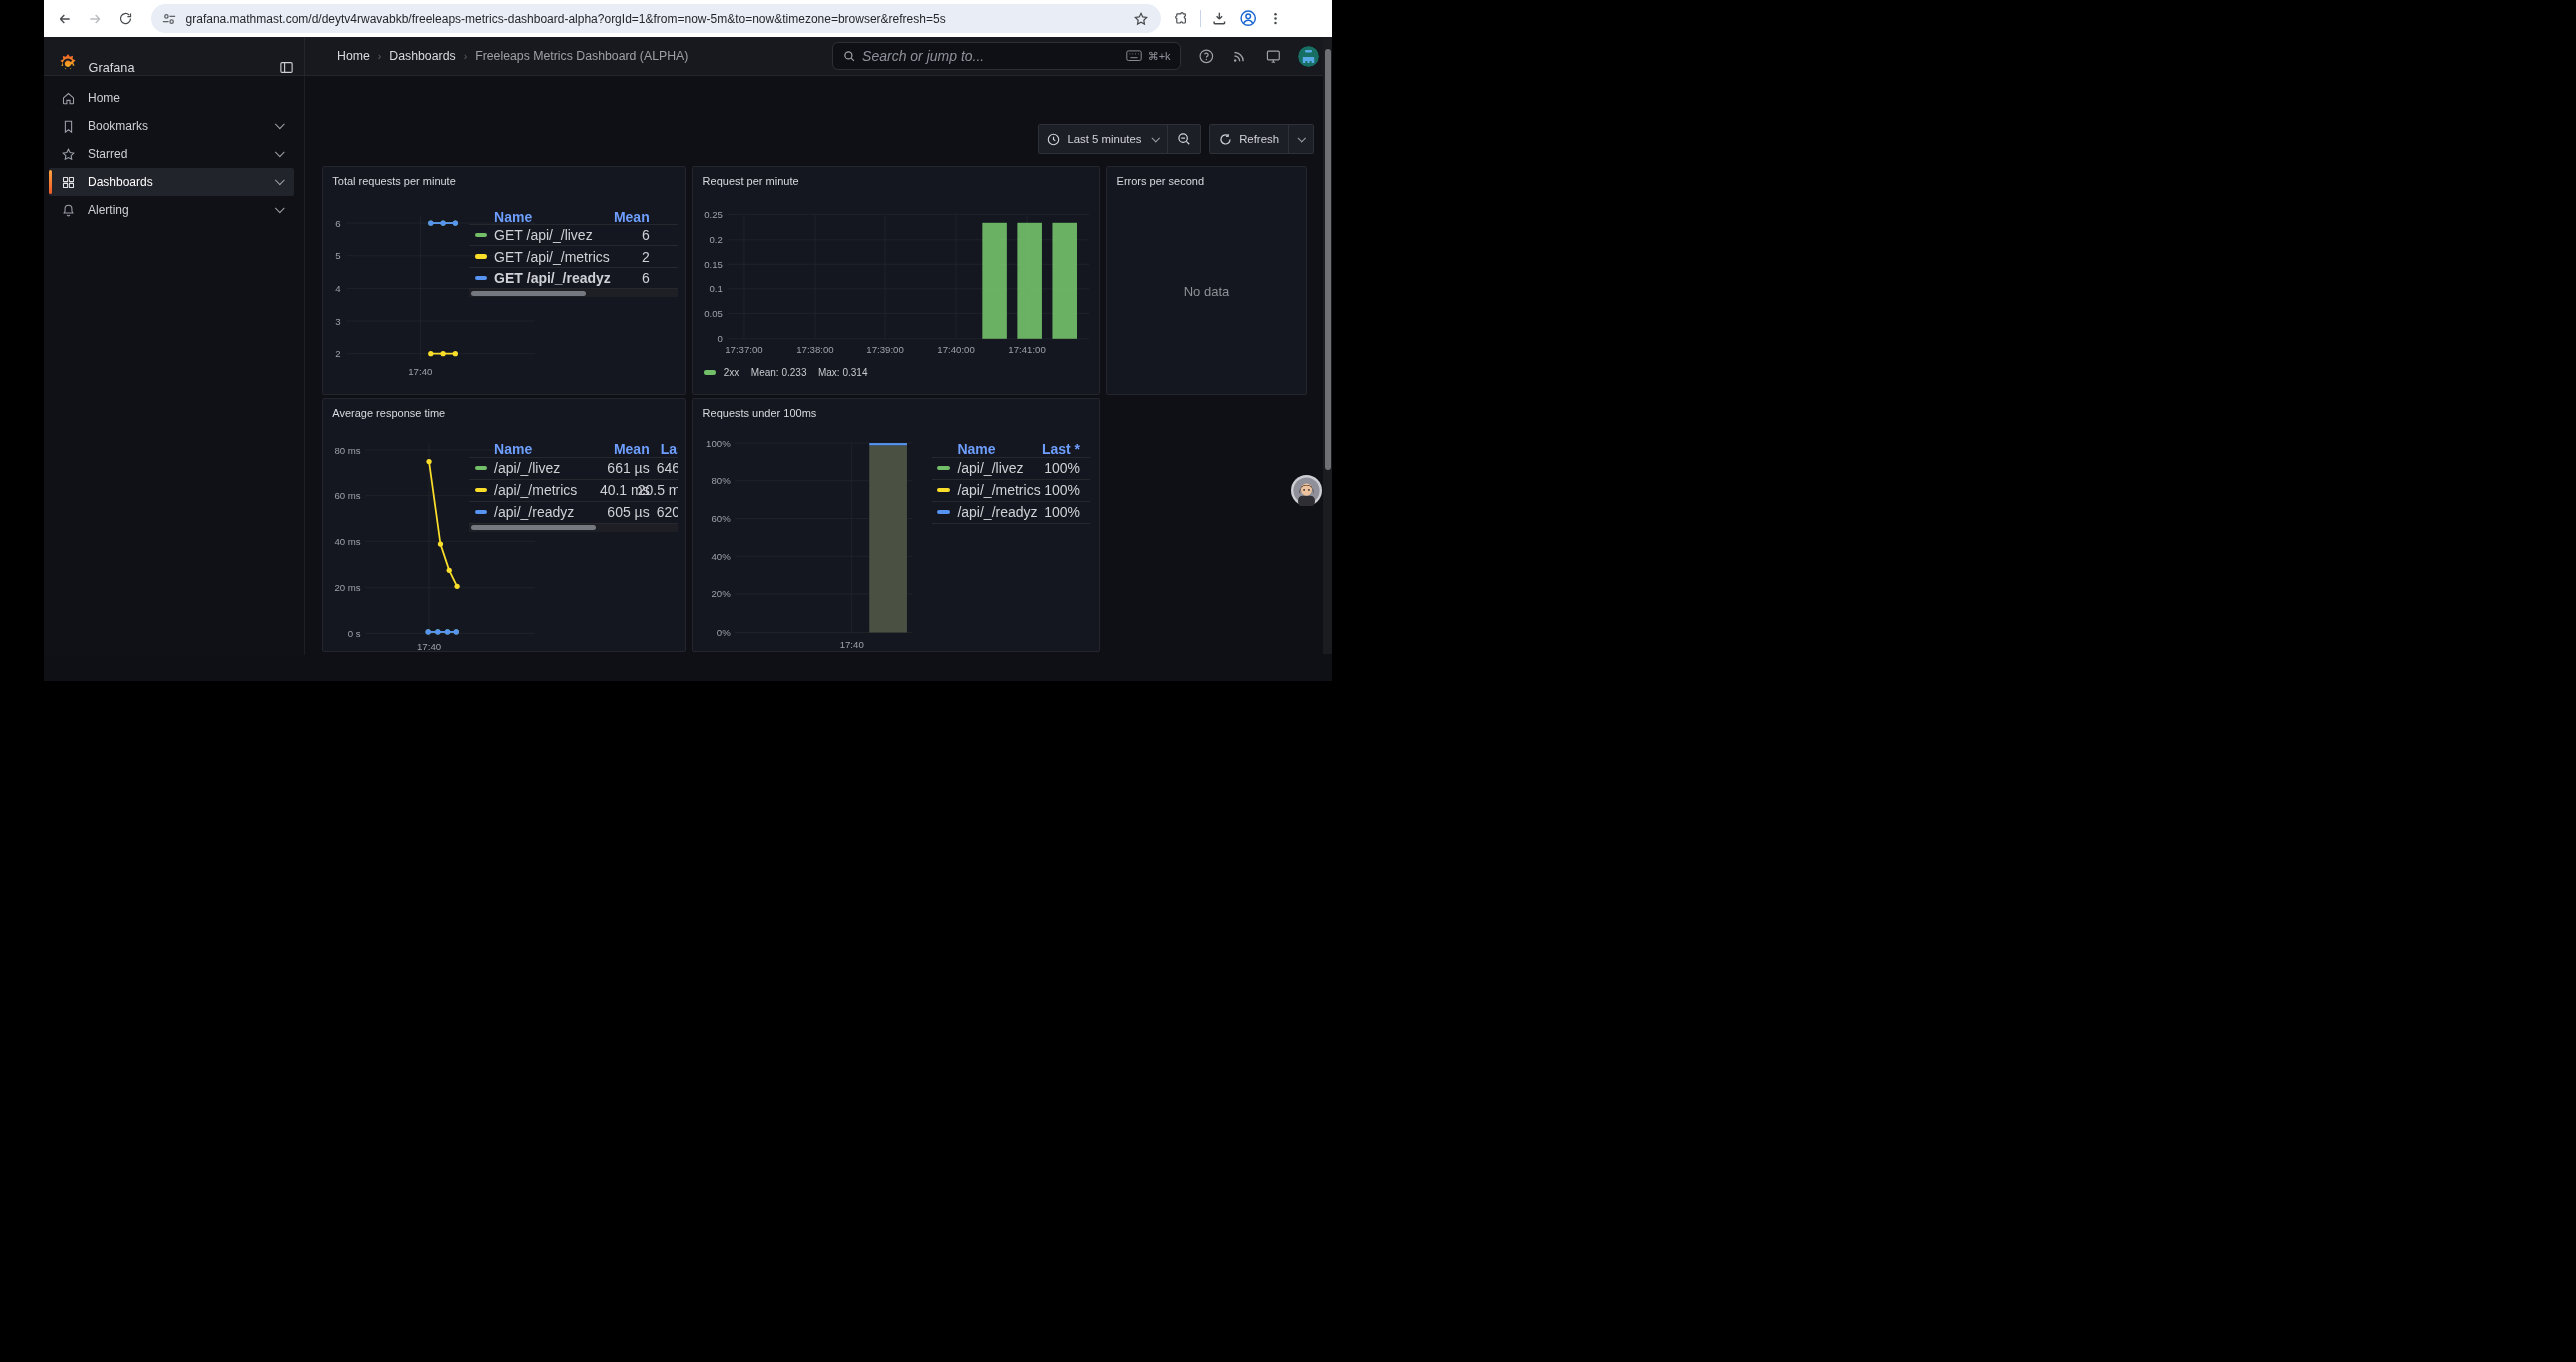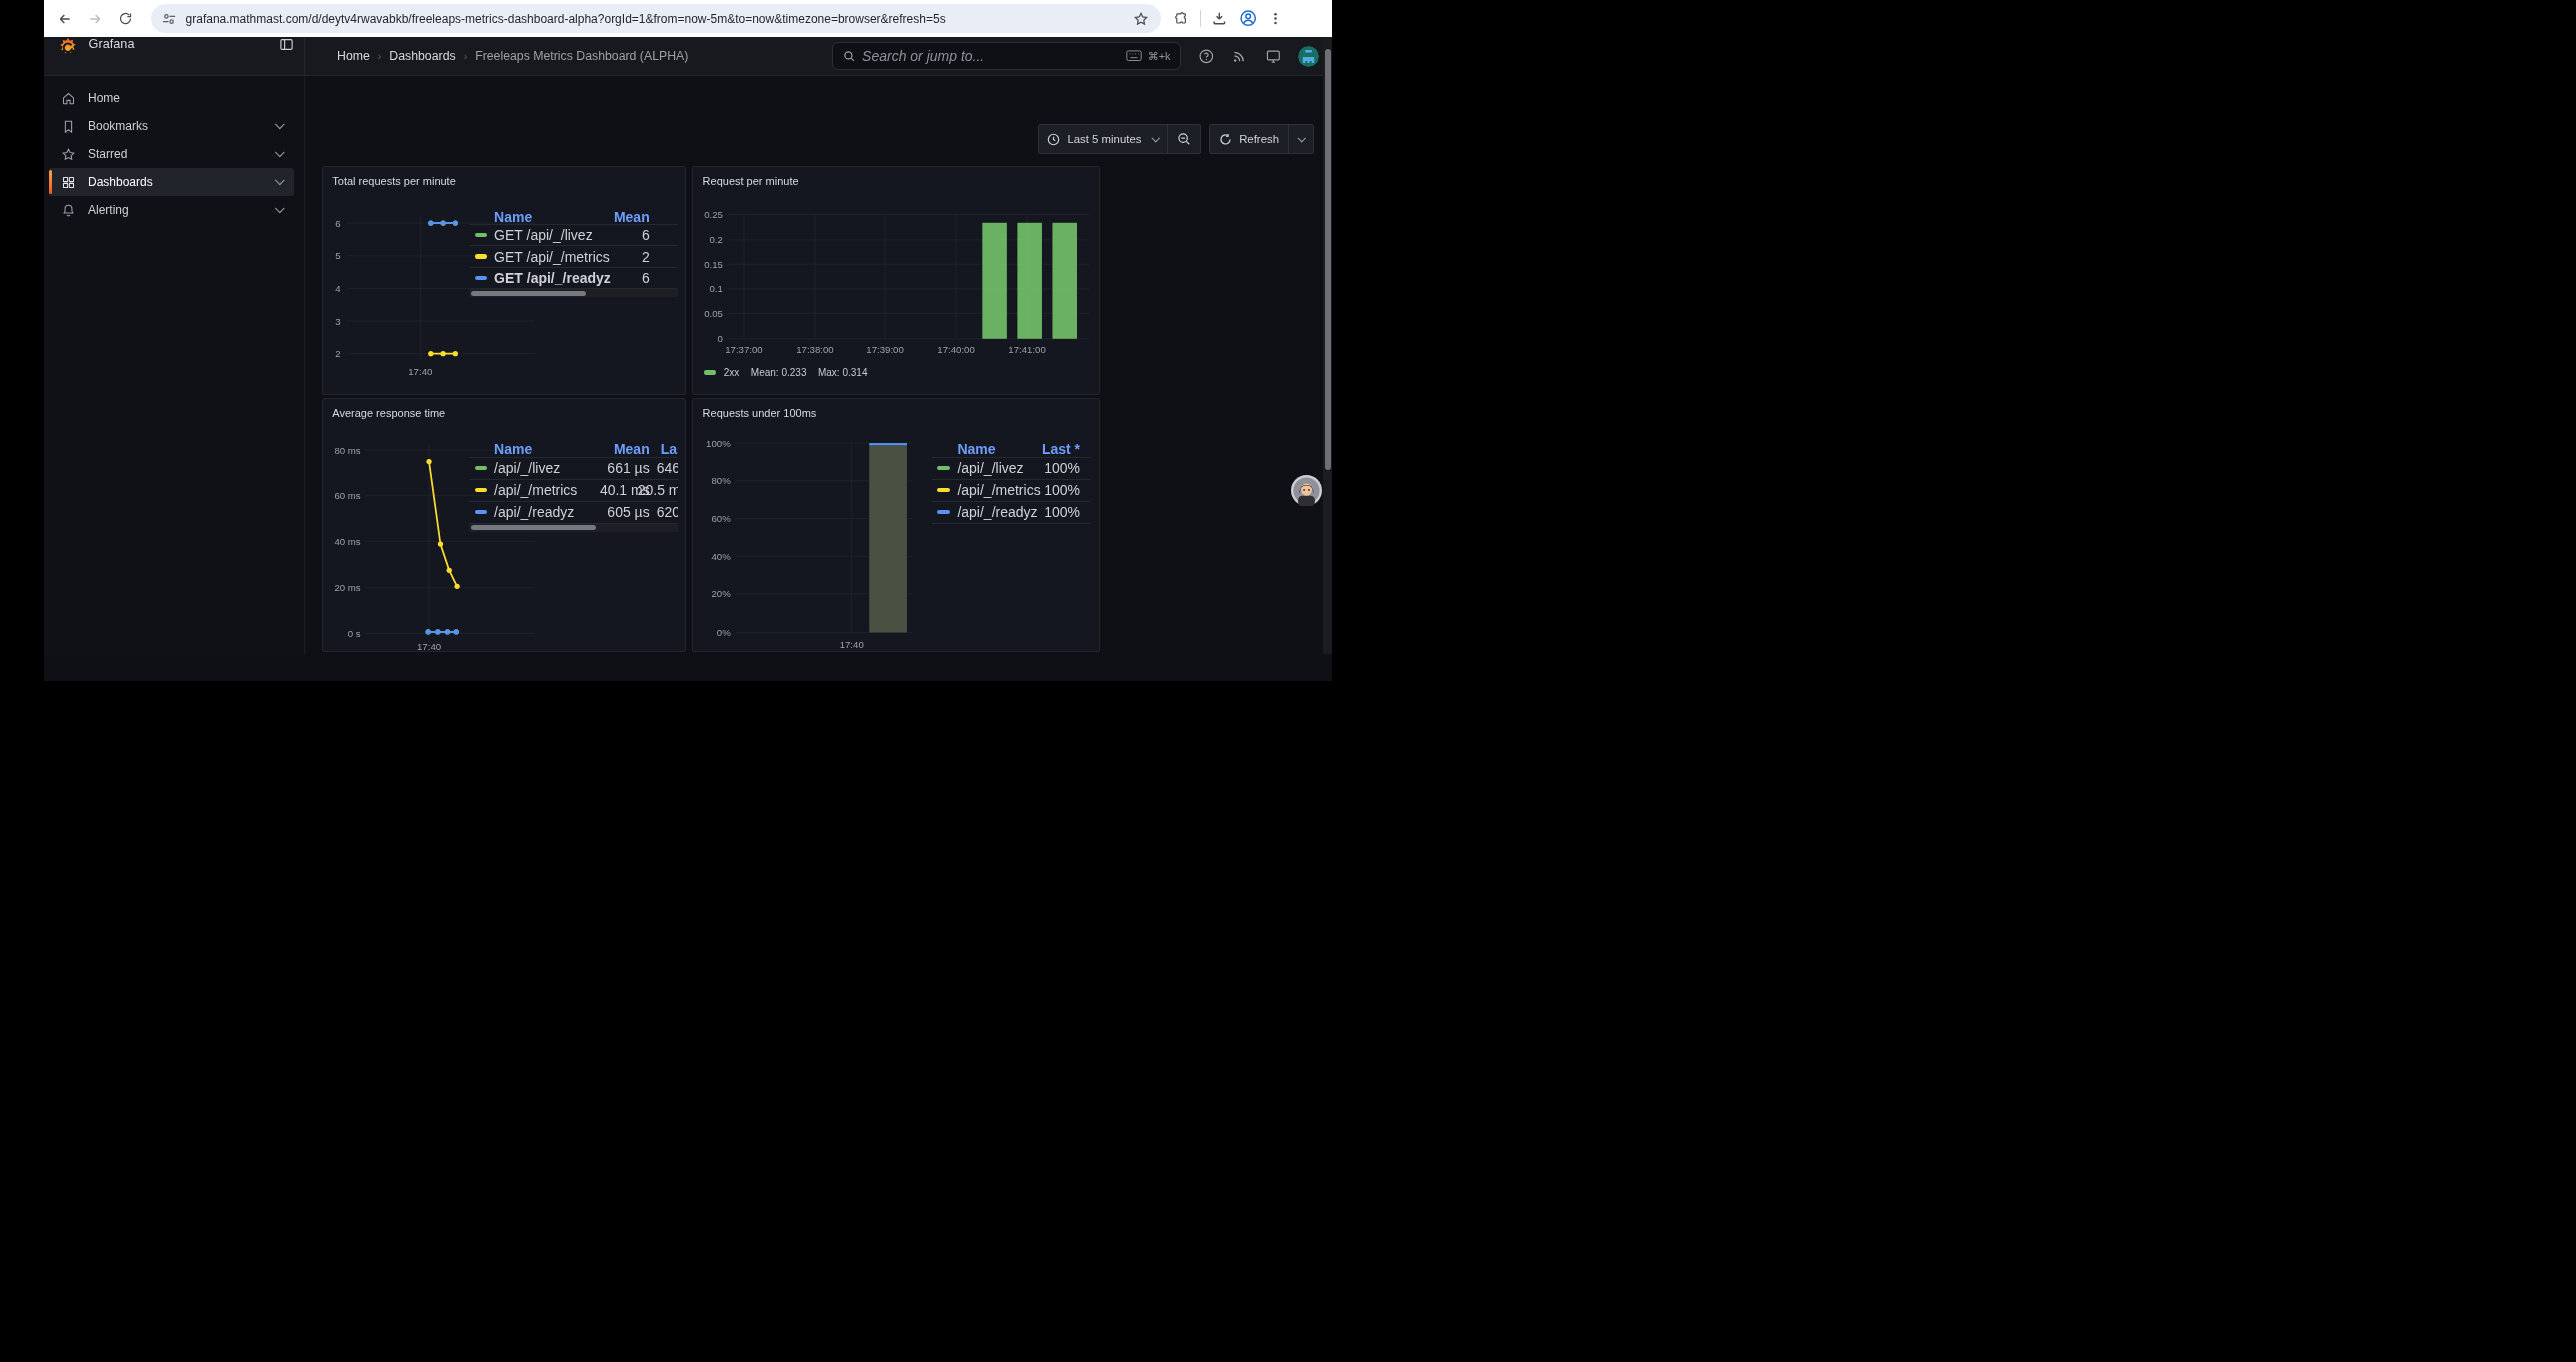--- a/index.html
+++ b/index.html
@@ -15,21 +15,21 @@
   .chrome-right{display:flex;align-items:center;margin-left:12.3px;gap:10.5px;}
   .chrome-sep{width:0.9px;height:17.5px;background:#c9d4ea;}
   .bookmarks{height:27px;background:#ffffff;border-bottom:0.9px solid #e3e4e8;display:flex;align-items:center;
     padding-left:12.3px;font-size:11px;color:#3d4043;}
   .bm-sep{width:0.9px;height:14px;background:#c3d7f8;margin:0 11.4px 0 9.6px;}
   .bm-item{display:flex;align-items:center;gap:7px;padding:0 8.8px;height:21px;border-radius:10.5px;}
 
   
   .gf{position:relative;height:617px;background:#0e1015;color:#ccccdc;}
   .gf-header{height:39px;background:#17191f;border-bottom:0.9px solid #25262c;display:flex;align-items:center;position:relative;box-sizing:border-box;}
-  .hdr-left{width:261px;height:100%;display:flex;align-items:flex-start;padding:0 10.5px 0 13px;border-right:0.9px solid #25262c;box-sizing:border-box;}
+  .hdr-left{width:261px;height:100%;display:flex;align-items:flex-end;padding:0 10.5px 0 13px;border-right:0.9px solid #25262c;box-sizing:border-box;}
   .brand{margin-left:9.6px;font-size:12.7px;color:#d9dadf;}
   .hdr-toggle{margin-left:auto;display:flex;}
   .breadcrumb{margin-left:32px;display:flex;gap:8px;font-size:12.3px;align-items:center;white-space:nowrap;}
   .crumb{color:#d9dadf;}
   .crumb.last{color:#9da0a6;}
   .crumb-sep{color:#62656c;font-size:10.5px;}
   .hdr-right{margin-left:auto;display:flex;align-items:center;gap:16.7px;padding-right:13px;}
   .searchbox{width:349px;height:28px;background:#0e1016;border:0.9px solid #2e3037;border-radius:6.1px;
     display:flex;align-items:center;padding:0 9.6px;gap:7px;box-sizing:border-box;}
   .search-ph{color:#8e9199;font-size:14px;flex:1;font-style:italic;}
@@ -375,20 +375,24 @@
                   <rect x="330" y="63.656000000000006" width="28" height="132.344" fill="#73BF69" opacity="0.92"></rect>
                   <rect x="370" y="63.656000000000006" width="28" height="132.344" fill="#73BF69" opacity="0.92"></rect>
                   <rect x="410" y="63.656000000000006" width="28" height="132.344" fill="#73BF69" opacity="0.92"></rect>
                 </svg></div>
             <div class="lg2" id="legend-1">
                 <span class="pill" style="background:#73BF69"></span>
                 <span>2xx</span>
                 <span style="margin-left:3.5px;">Mean: 0.233</span>
                 <span style="margin-left:3.5px;">Max: 0.314</span>
               </div>
+          </div>
+          <div class="panel" style="left:801px;top:57px;width:201px;height:229px;">
+            <div class="panel-title">Errors per second</div>
+            <div class="nodata">No data</div>
           </div>
           <div class="panel" style="left:16.7px;top:289px;width:364px;height:254px;">
             <div class="panel-title">Average response time</div>
             <div class="chart-svg" id="chart-3"><svg width="362" height="253" viewBox="0 0 413 288">
                   <line class="gr" x1="48" y1="58" x2="242" y2="58"></line>
                   <text class="ax" x="43" y="62" text-anchor="end">80 ms</text>
                   <line class="gr" x1="48" y1="110" x2="242" y2="110"></line>
                   <text class="ax" x="43" y="114" text-anchor="end">60 ms</text>
                   <line class="gr" x1="48" y1="162" x2="242" y2="162"></line>
                   <text class="ax" x="43" y="166" text-anchor="end">40 ms</text>

